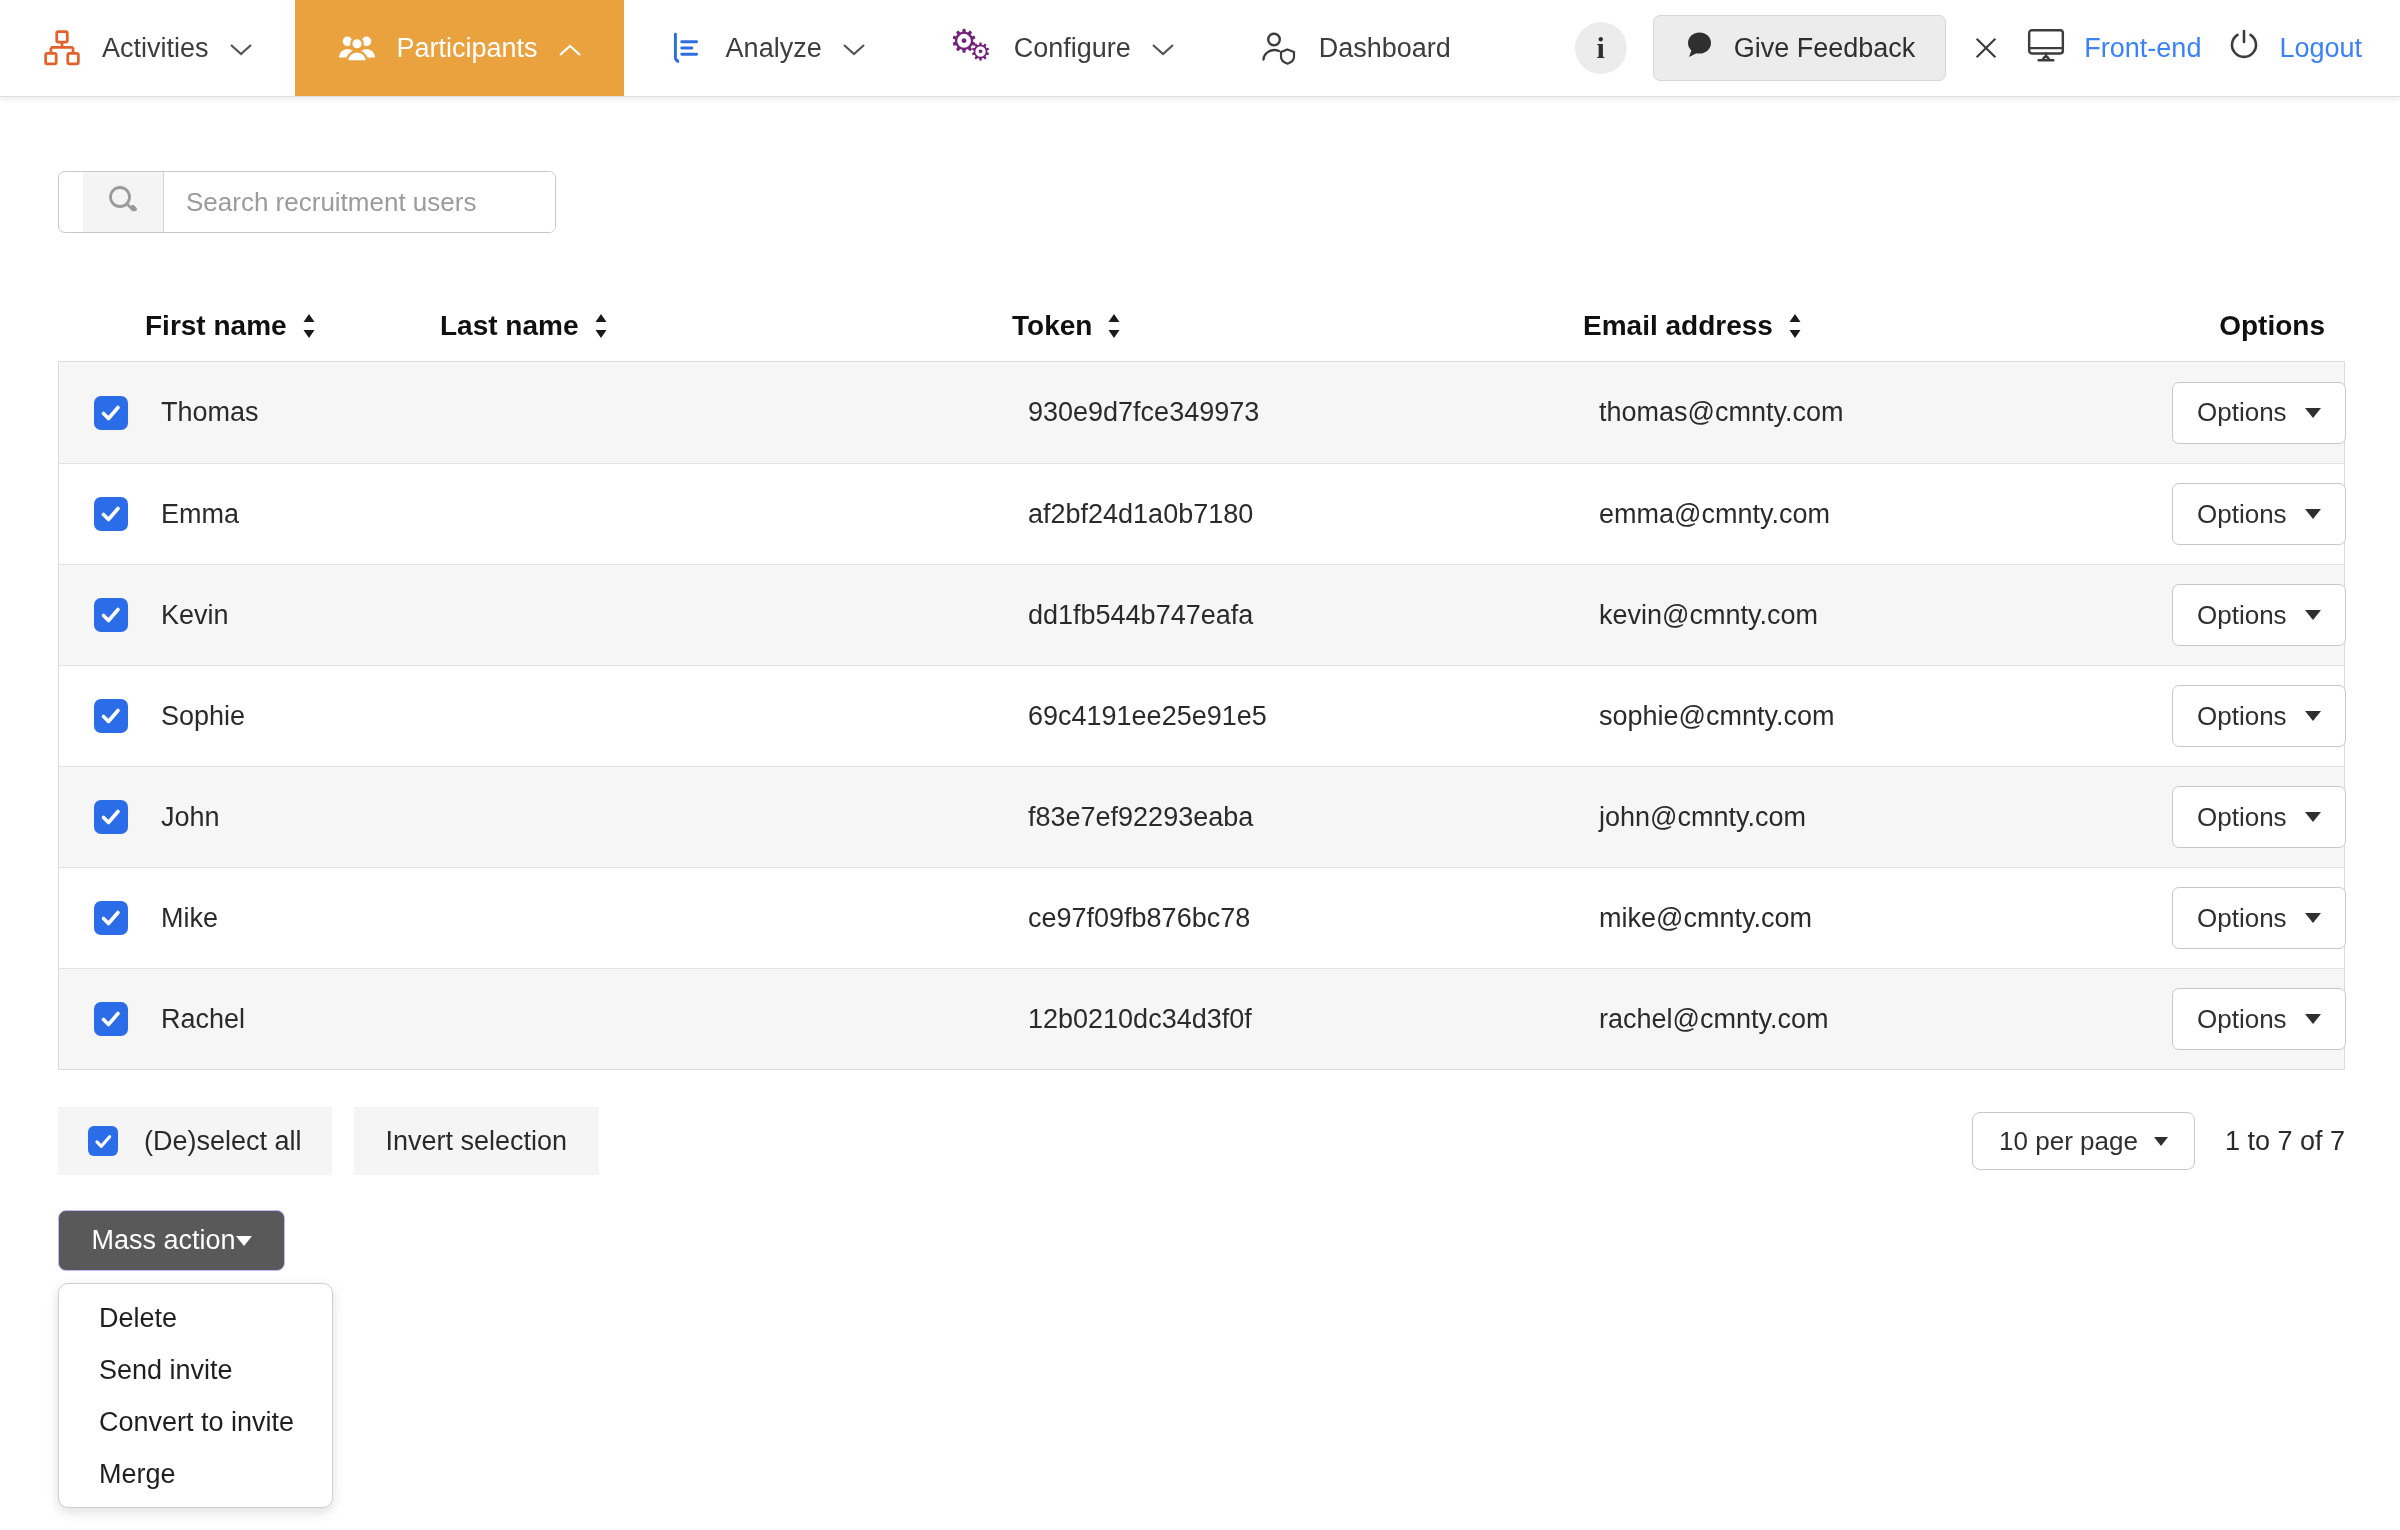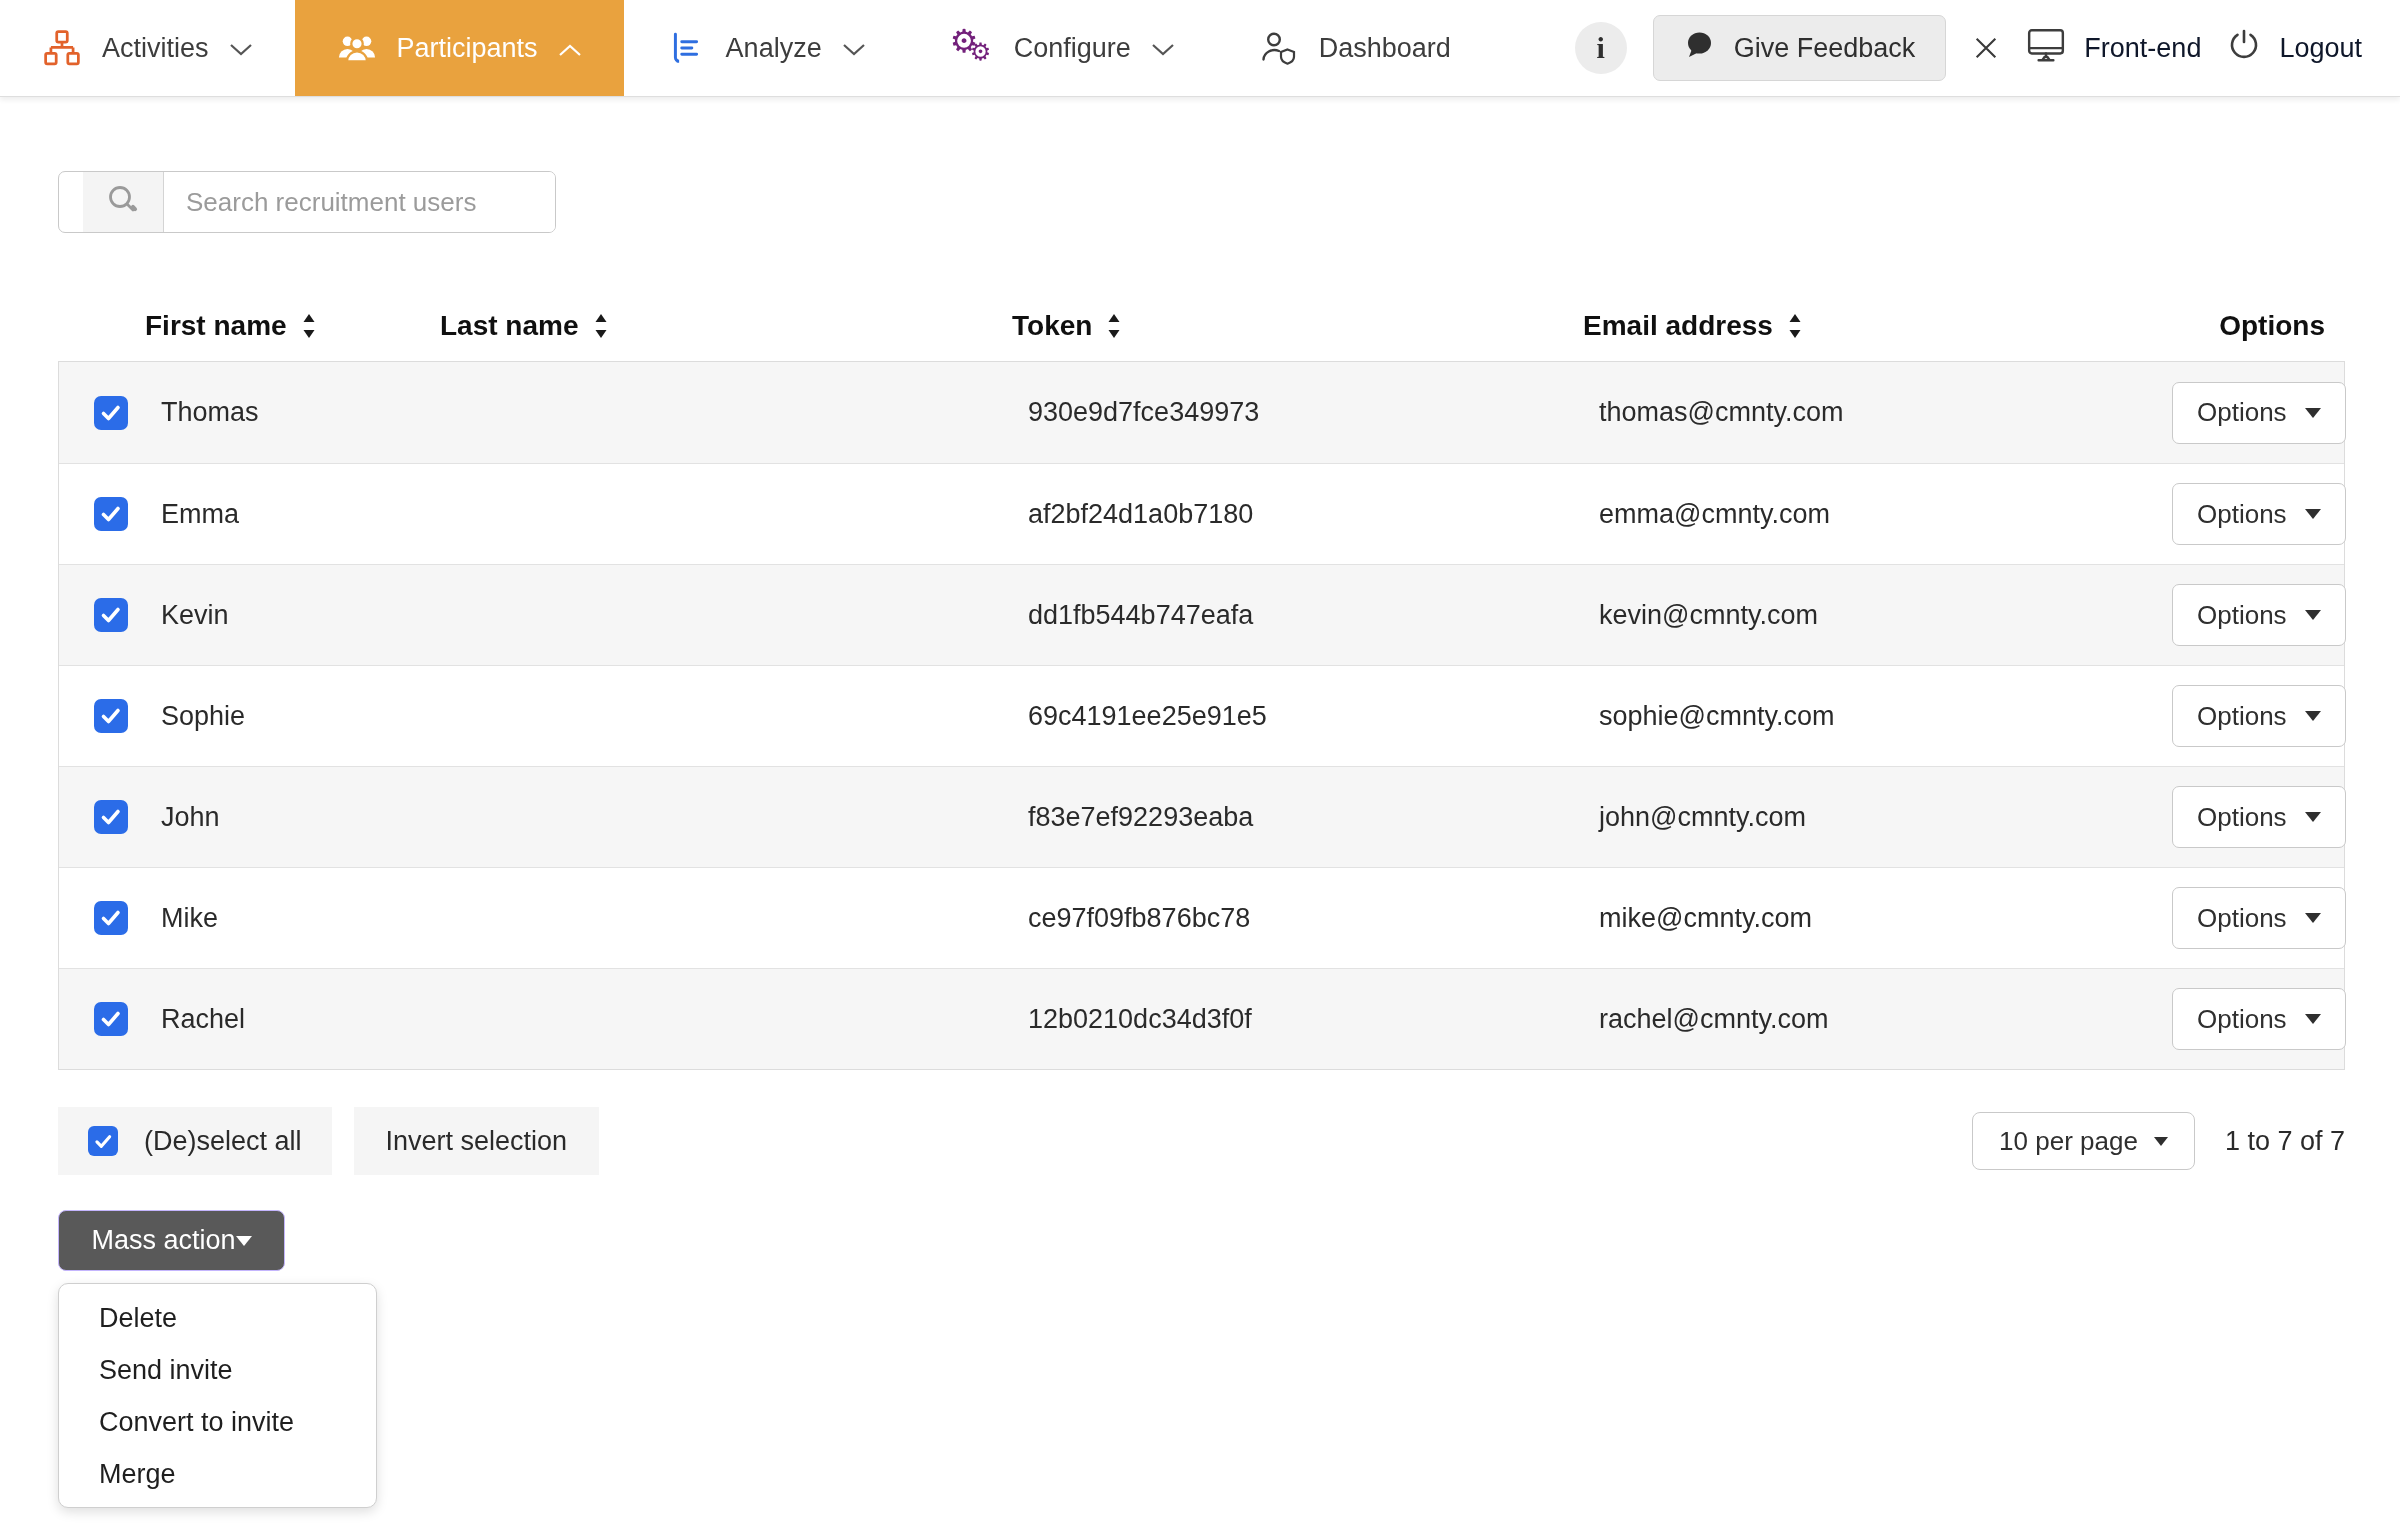--- a/index.html
+++ b/index.html
@@ -36,21 +36,21 @@
     display:flex; align-items:center; justify-content:center;
     font-family:"Liberation Serif", serif; font-weight:bold; font-size:30px; color:#2f2f2f;
     cursor:pointer;
   }
   .feedback-btn {
     height:66px; padding:0 30px; background:#ececec;
     border:1px solid #d6d6d6; border-radius:7px;
     display:flex; align-items:center; gap:20px;
     font-size:27px; color:#2f2f2f; cursor:pointer;
   }
-  .nav-link { display:flex; align-items:center; gap:18px; font-size:27px; color:#0f172a; cursor:pointer; white-space:nowrap; }
+  .nav-link { display:flex; align-items:center; gap:18px; font-size:27px; color:#3b82f6; cursor:pointer; white-space:nowrap; }
 
   
   .search-box {
     position:absolute; left:58px; top:171px; width:498px; height:62px;
     display:flex; border:1px solid #c9c9c9; border-radius:7px; overflow:hidden; background:#fff;padding-left:24px;
   }
   .search-addon {
     width:81px; background:#f4f4f4; border-right:1px solid #d4d4d4;
     display:flex; align-items:center; justify-content:center; flex:none;
   }
@@ -124,21 +124,21 @@
   }
   .range-text { font-size:27px; color:#2a2a2a; }
 
   .mass-action-btn {
     position:absolute; left:58px; top:1210px; width:227px; height:61px;
     background:#595959; border:1px solid #c4b5fd; border-radius:8px;
     display:flex; align-items:center; justify-content:center; 
     font-size:27px; color:#ffffff; font-family:"Liberation Sans", sans-serif; cursor:pointer;
   }
   .mass-action-menu {
-    position:absolute; left:58px; top:1283px; width:319px; height:225px;
+    position:absolute; left:58px; top:1283px; width:275px; height:225px;
     background:#fff; border:1px solid #cfcfcf; border-radius:10px;
     box-shadow:0 4px 12px rgba(0,0,0,0.13); padding:8px 0; z-index:10;
   }
   .menu-item {
     height:52px; line-height:52px; padding-left:40px;
     font-size:27px; color:#1f1f1f; cursor:pointer;
   }
 </style>
 </head>
 <body>

